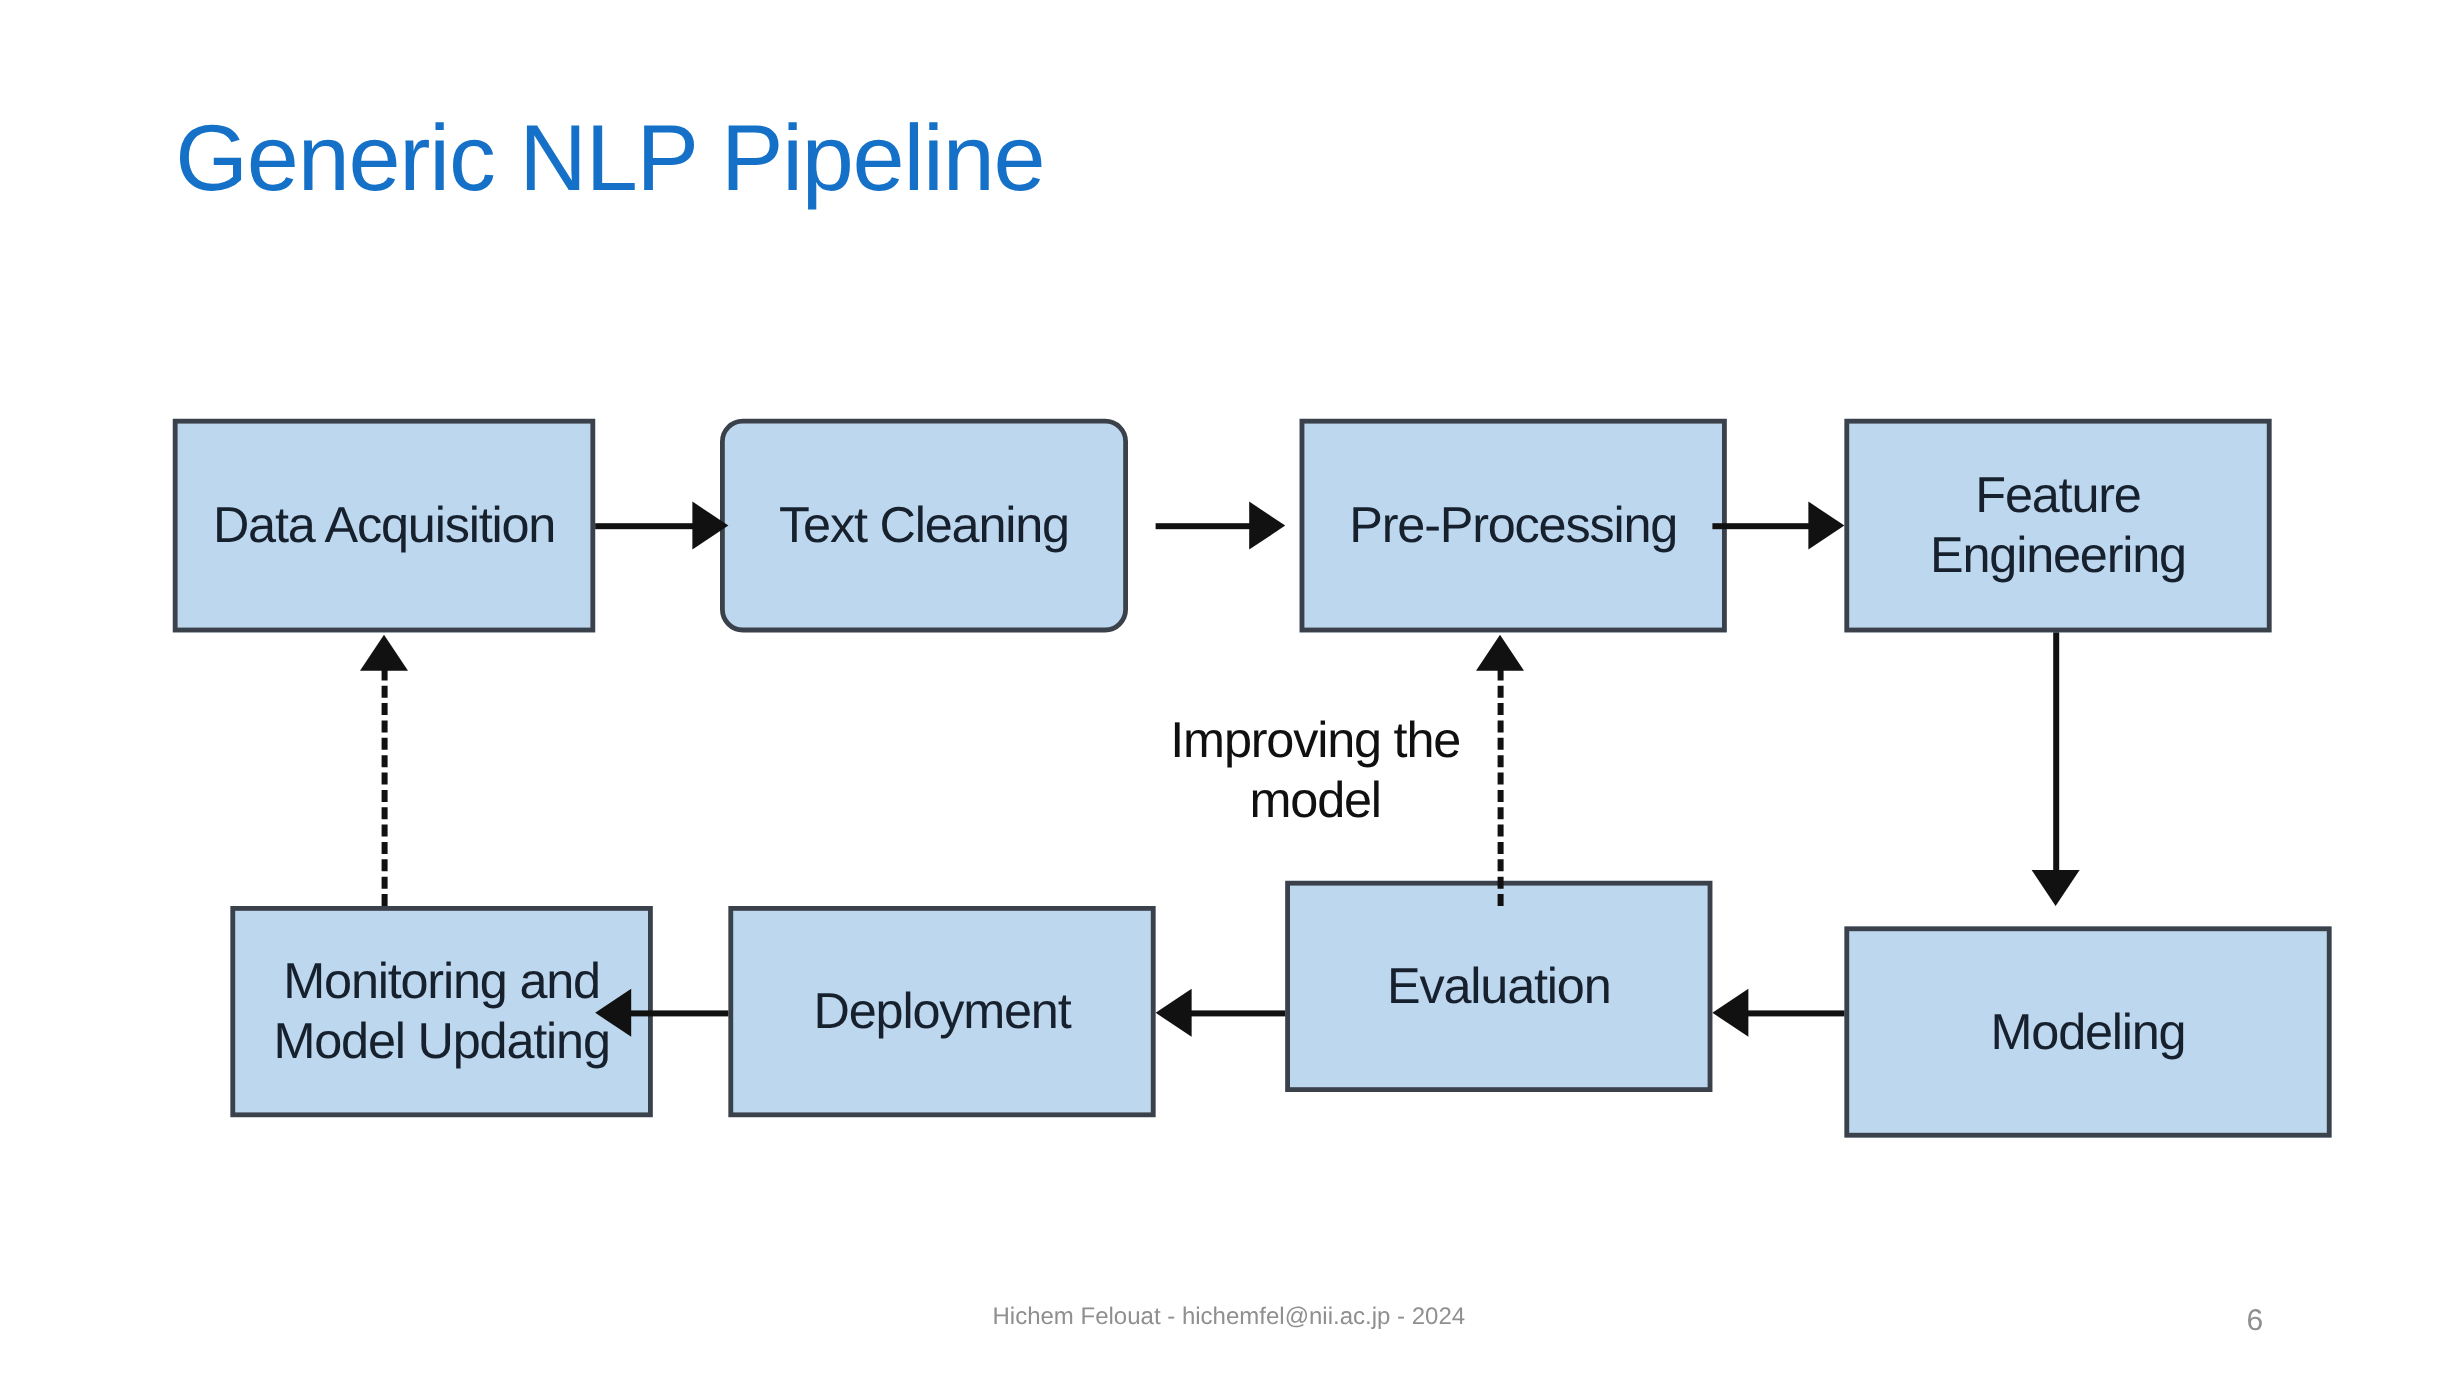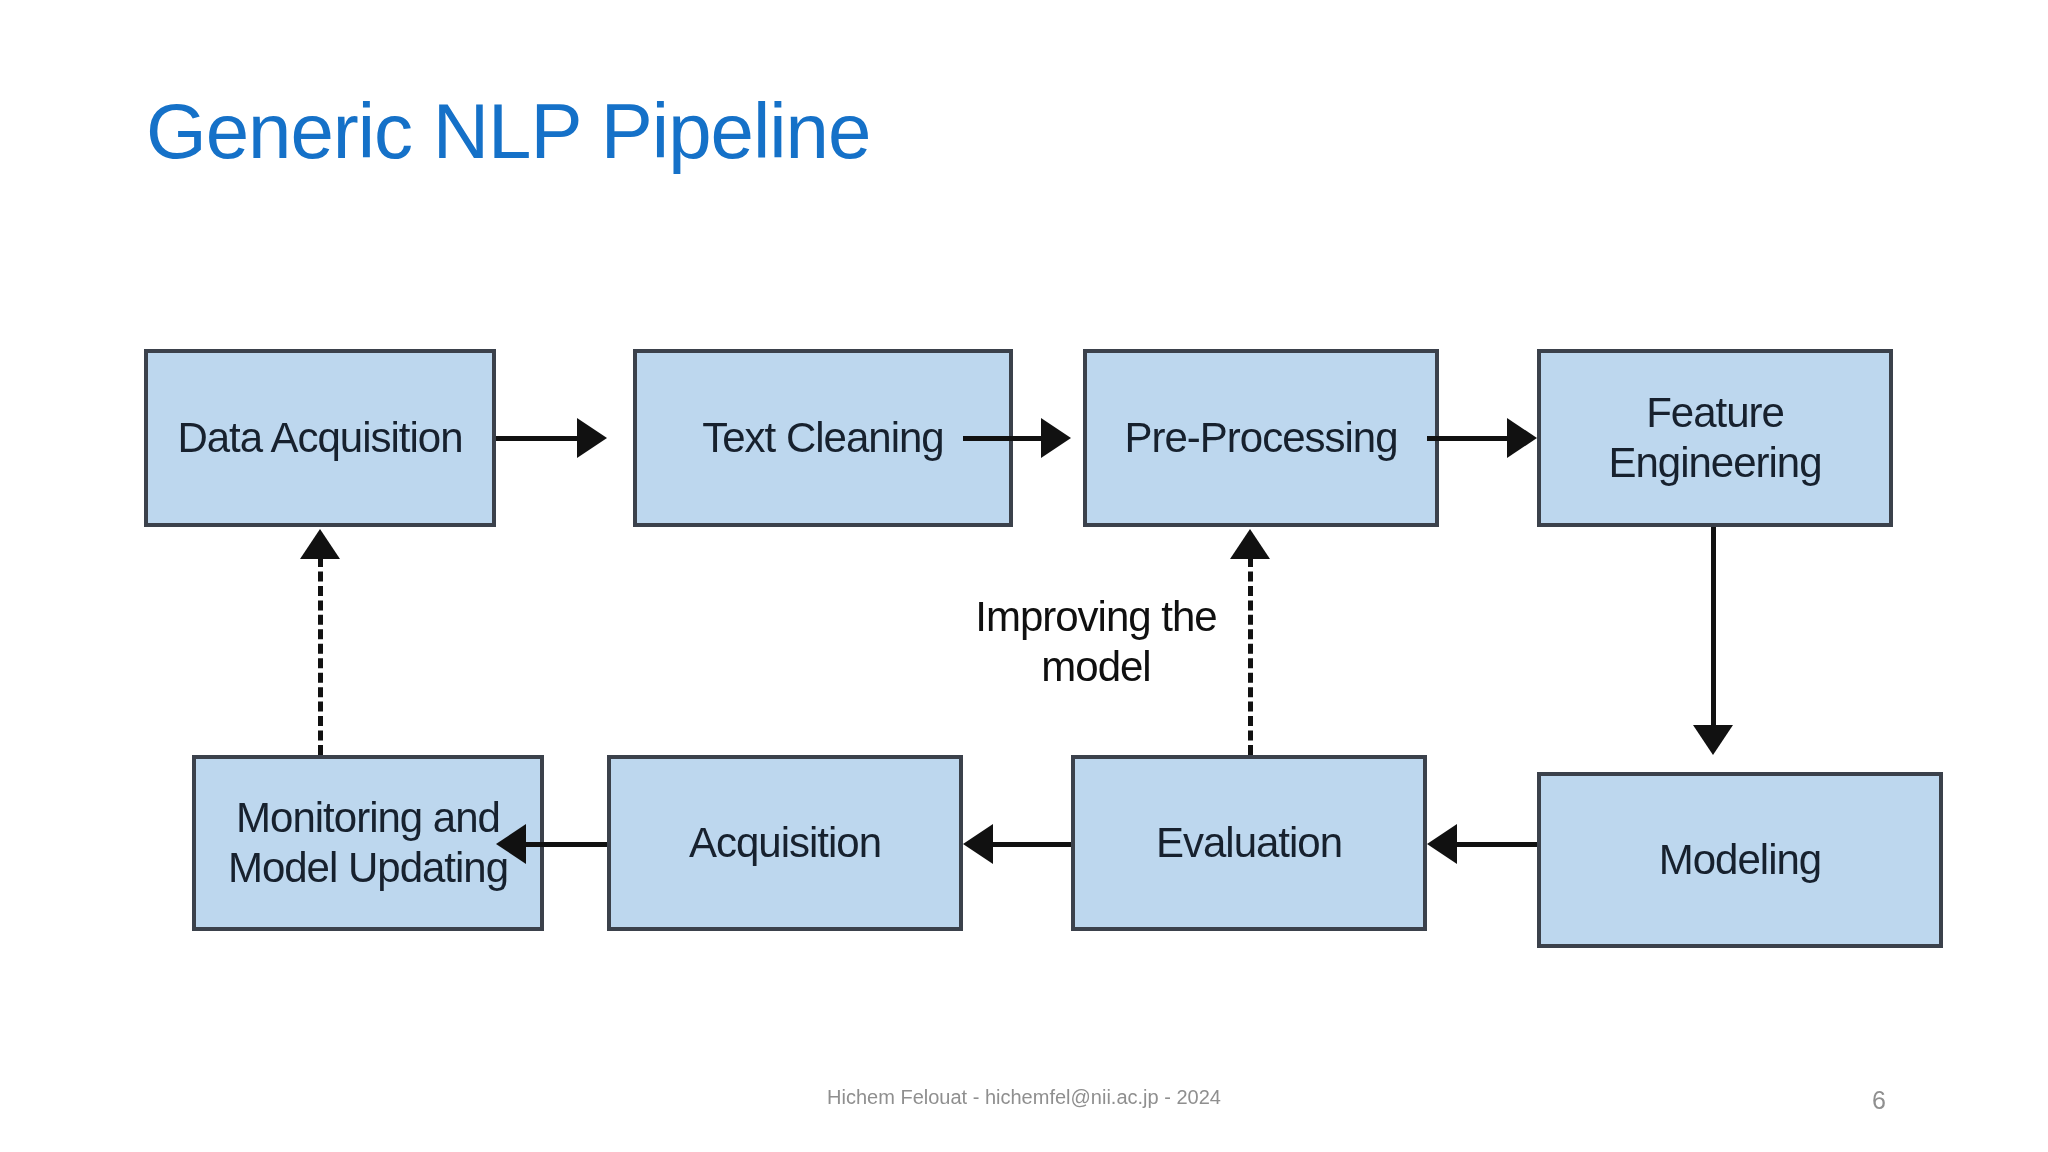--- a/index.html
+++ b/index.html
@@ -34,26 +34,26 @@
     align-items: center;
     justify-content: center;
     text-align: center;
     color: var(--box-text, #17212e);
     font-size: 42px;
     letter-spacing: -1px;
     line-height: 1.2;
     padding: 0 14px;
   }
   #node-data-acquisition      { left: 144px;  top: 349px; width: 352px; height: 178px; }
-  #node-text-cleaning         { left: 633px;  top: 349px; width: 380px; height: 178px; }
+  #node-text-cleaning         { left: 600px;  top: 349px; width: 340px; height: 178px; border-radius: 19px; }
   #node-pre-processing        { left: 1071px; top: 349px; width: 356px; height: 178px; margin-left: 12px; }
   #node-feature-engineering   { left: 1537px; top: 349px; width: 356px; height: 178px; }
   #node-monitoring-updating   { left: 144px;  top: 755px; width: 352px; height: 176px; margin-left: 48px; }
   #node-deployment            { left: 607px;  top: 755px; width: 356px; height: 176px; }
-  #node-evaluation            { left: 1071px; top: 755px; width: 356px; height: 176px; }
+  #node-evaluation            { left: 1071px; top: 734px; width: 356px; height: 176px; }
   #node-modeling              { left: 1537px; top: 772px; width: 406px; height: 176px; }
 
   .arrow { position: absolute; }
   .arrow .shaft-h {
     position: absolute;
     top: 17.5px;
     height: 5px;
     background: var(--arrow-color, #111111);
   }
   .arrow-right .shaft-h { left: 0; right: 25px; }
@@ -156,21 +156,21 @@
   <div class="node" id="node-pre-processing">
     <span>Pre-Processing</span>
   </div>
   <div class="node" id="node-feature-engineering">
     <span>Feature Engineering</span>
   </div>
   <div class="node" id="node-monitoring-updating">
     <span>Monitoring and Model Updating</span>
   </div>
   <div class="node" id="node-deployment">
-    <span>Acquisition</span>
+    <span>Deployment</span>
   </div>
   <div class="node" id="node-evaluation">
     <span>Evaluation</span>
   </div>
   <div class="node" id="node-modeling">
     <span>Modeling</span>
   </div>
 
   <div class="arrow arrow-right" id="arrow-da-tc">
     <div class="shaft-h"></div>

